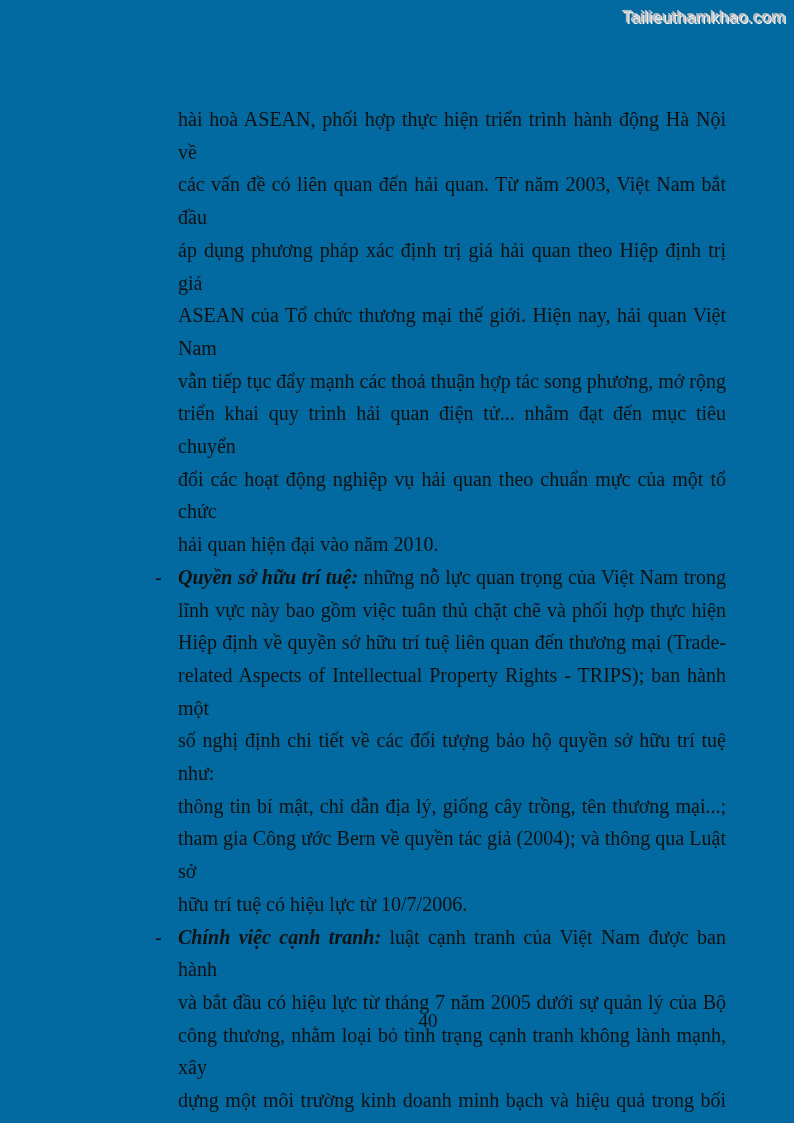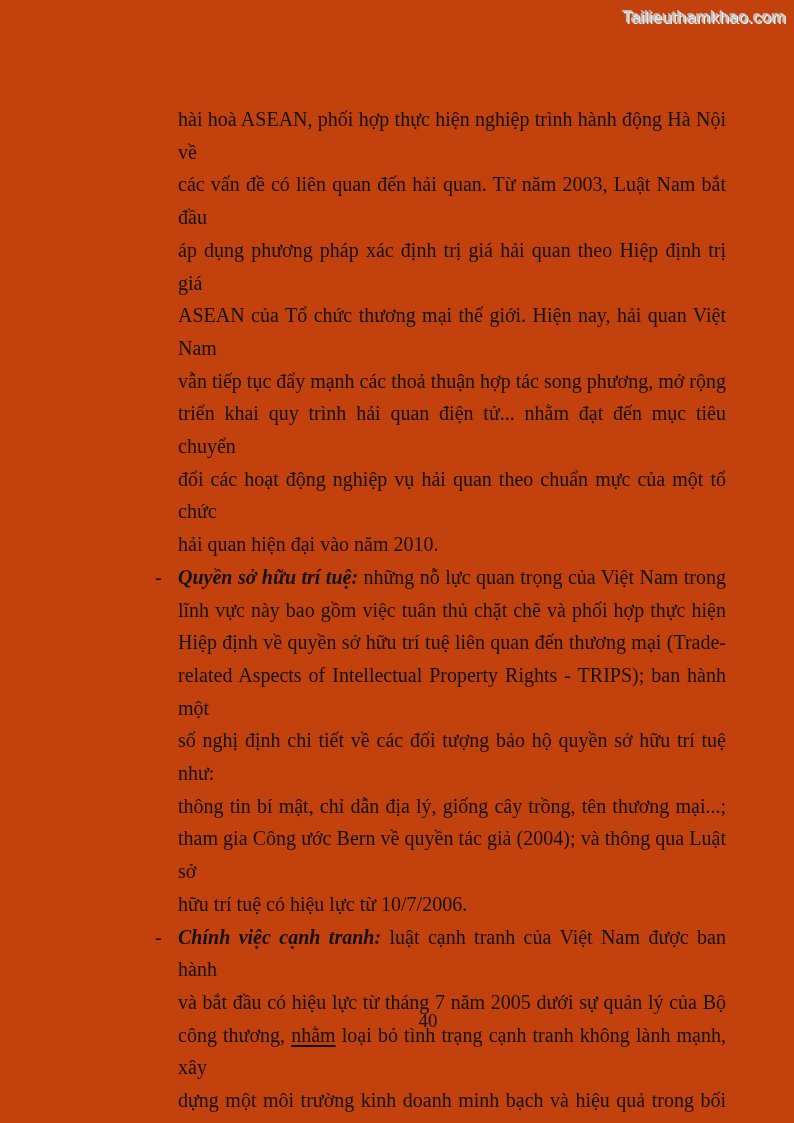--- a/index.html
+++ b/index.html
@@ -1,21 +1,21 @@
 <!DOCTYPE html>
 <html><head>
 <meta charset="utf-8">
 <style>
   * { margin: 0; padding: 0; box-sizing: border-box; }
   html, body { background: #ffffff; }
   .page {
     position: relative;
     width: 794px;
     height: 1123px;
-    background: #c2410c;
+    background: #0369a1;
     overflow: hidden;
     font-family: "Liberation Serif", "DejaVu Serif", serif;
     color: #121212;
   }
   .watermark {
     position: absolute;
     top: 8px;
     right: 8px;
     font-family: "Liberation Sans", "DejaVu Sans", sans-serif;
     font-size: 17px;
@@ -43,42 +43,42 @@
   }
   .hang { padding-left: 48px; }
   .bullet-item { position: relative; padding-left: 48px; }
   .dash {
     position: absolute;
     left: 25px;
     top: 0;
     text-align: left;
   }
   .lead { font-weight: bold; font-style: italic; }
-  .u { text-decoration: underline; text-underline-offset: 3px; margin-top: 12px; }
+  .u { text-underline-offset: 3px; margin-top: 12px; }
   .footer {
     position: absolute;
     left: 130px;
     top: 1010px;
     width: 596px;
     text-align: center;
     font-size: 19px;
   }
 </style>
 </head>
 <body>
 
 <div class="page">
 
   <div class="watermark">Tailieuthamkhao.com</div>
 
   <div class="body-block">
 
     <div class="hang">
-      <div class="ln">hài hoà ASEAN, phối hợp thực hiện nghiệp trình hành động Hà Nội về</div>
-      <div class="ln">các vấn đề có liên quan đến hải quan. Từ năm 2003, Luật Nam bắt đầu</div>
+      <div class="ln">hài hoà ASEAN, phối hợp thực hiện triển trình hành động Hà Nội về</div>
+      <div class="ln">các vấn đề có liên quan đến hải quan. Từ năm 2003, Việt Nam bắt đầu</div>
       <div class="ln">áp dụng phương pháp xác định trị giá hải quan theo Hiệp định trị giá</div>
       <div class="ln">ASEAN của Tổ chức thương mại thế giới. Hiện nay, hải quan Việt Nam</div>
       <div class="ln">vẫn tiếp tục đẩy mạnh các thoả thuận hợp tác song phương, mở rộng</div>
       <div class="ln">triển khai quy trình hải quan điện tử... nhằm đạt đến mục tiêu chuyển</div>
       <div class="ln">đổi các hoạt động nghiệp vụ hải quan theo chuẩn mực của một tổ chức</div>
       <div class="ln ln-left">hải quan hiện đại vào năm 2010.</div>
     </div>
 
     <div class="bullet-item">
       <span class="dash">-</span>

